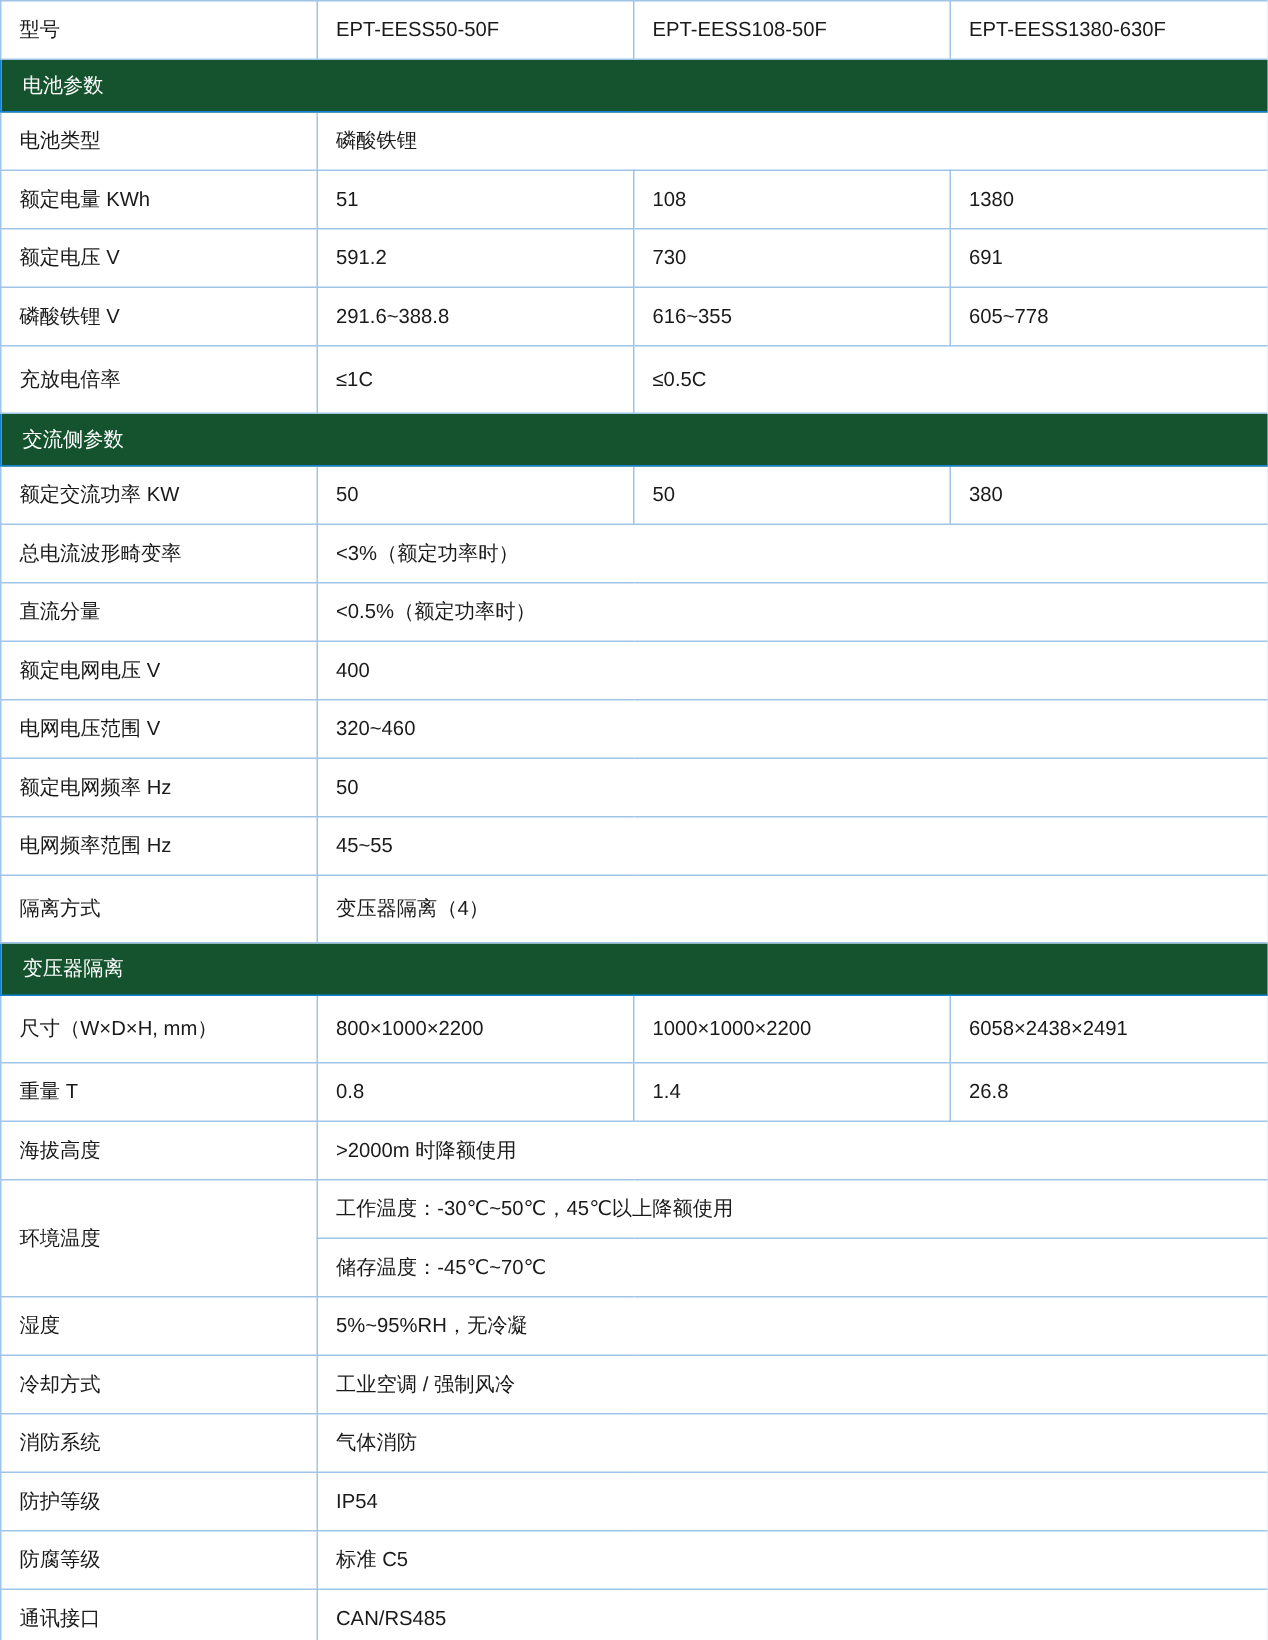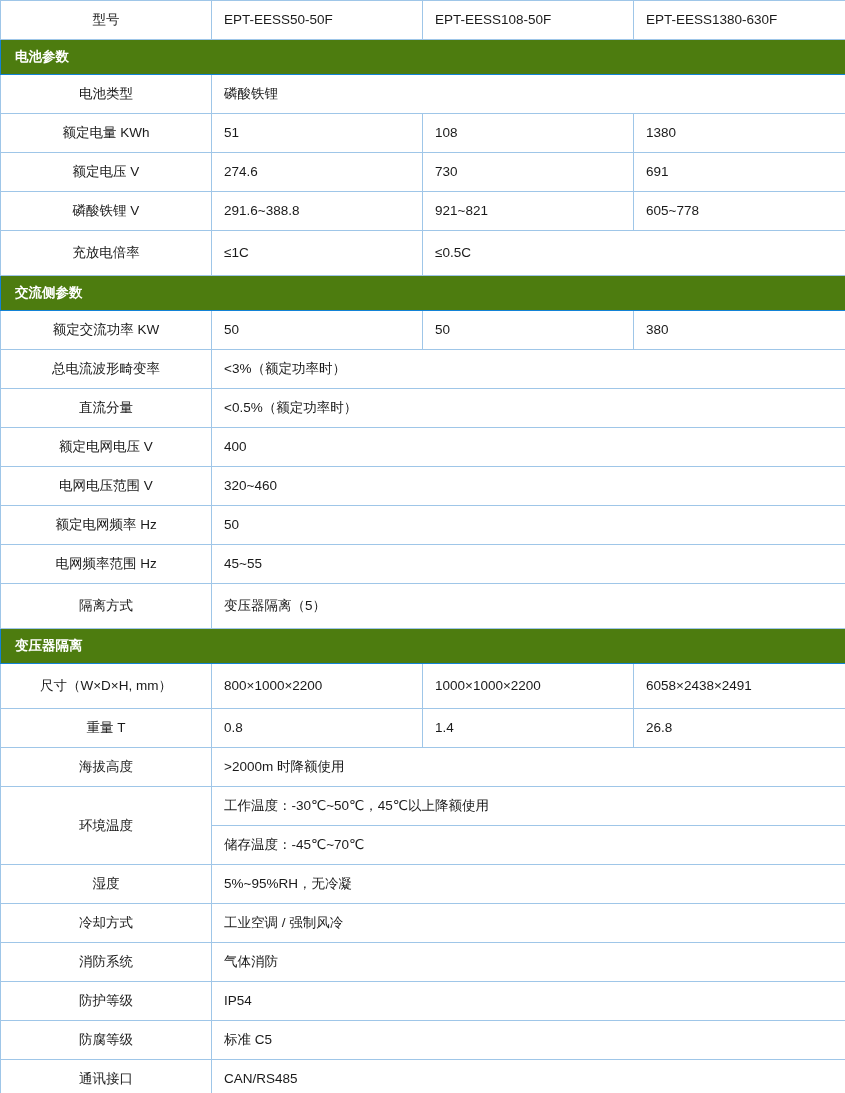--- a/index.html
+++ b/index.html
@@ -27,35 +27,34 @@
     color: #1a1a1a;
     line-height: 1.45;
   }
   
   col.c-label { width: 211px; }
   col.c-v1 { width: 211px; }
   col.c-v2 { width: 211px; }
   col.c-v3 { width: 212px; }
 
   td.label {
-    text-align: center;
+    text-align: left;
     padding-left: 14px;
     font-size: 13.5px;
   }
   td.val {
   }
   tr.section td {
-    background: #4d7c0f;
+    background: #14532d;
     color: #ffffff;
     border: 1px solid #1383d6;
     text-align: left;
     padding-left: 14px;
     height: 34px;
     font-size: 13.5px;
-    font-weight: bold;
   }
   tr.tall td { height: 44px; }
 </style>
 </head>
 <body>
 
 <table class="spec">
   <colgroup>
     <col class="c-label">
     <col class="c-v1">
@@ -79,28 +78,28 @@
       <td class="val" colspan="3">磷酸铁锂</td>
     </tr>
     <tr>
       <td class="label">额定电量 KWh</td>
       <td class="val">51</td>
       <td class="val">108</td>
       <td class="val">1380</td>
     </tr>
     <tr>
       <td class="label">额定电压 V</td>
-      <td class="val">274.6</td>
+      <td class="val">591.2</td>
       <td class="val">730</td>
       <td class="val">691</td>
     </tr>
     <tr>
       <td class="label">磷酸铁锂 V</td>
       <td class="val">291.6~388.8</td>
-      <td class="val">921~821</td>
+      <td class="val">616~355</td>
       <td class="val">605~778</td>
     </tr>
     <tr class="tall">
       <td class="label">充放电倍率</td>
       <td class="val">≤1C</td>
       <td class="val" colspan="2">≤0.5C</td>
     </tr>
 
     <tr class="section">
       <td colspan="4">交流侧参数</td>
@@ -130,21 +129,21 @@
     <tr>
       <td class="label">额定电网频率 Hz</td>
       <td class="val" colspan="3">50</td>
     </tr>
     <tr>
       <td class="label">电网频率范围 Hz</td>
       <td class="val" colspan="3">45~55</td>
     </tr>
     <tr class="tall">
       <td class="label">隔离方式</td>
-      <td class="val" colspan="3">变压器隔离（5）</td>
+      <td class="val" colspan="3">变压器隔离（4）</td>
     </tr>
 
     <tr class="section">
       <td colspan="4">变压器隔离</td>
     </tr>
     <tr class="tall">
       <td class="label">尺寸（W×D×H, mm）</td>
       <td class="val">800×1000×2200</td>
       <td class="val">1000×1000×2200</td>
       <td class="val">6058×2438×2491</td>

